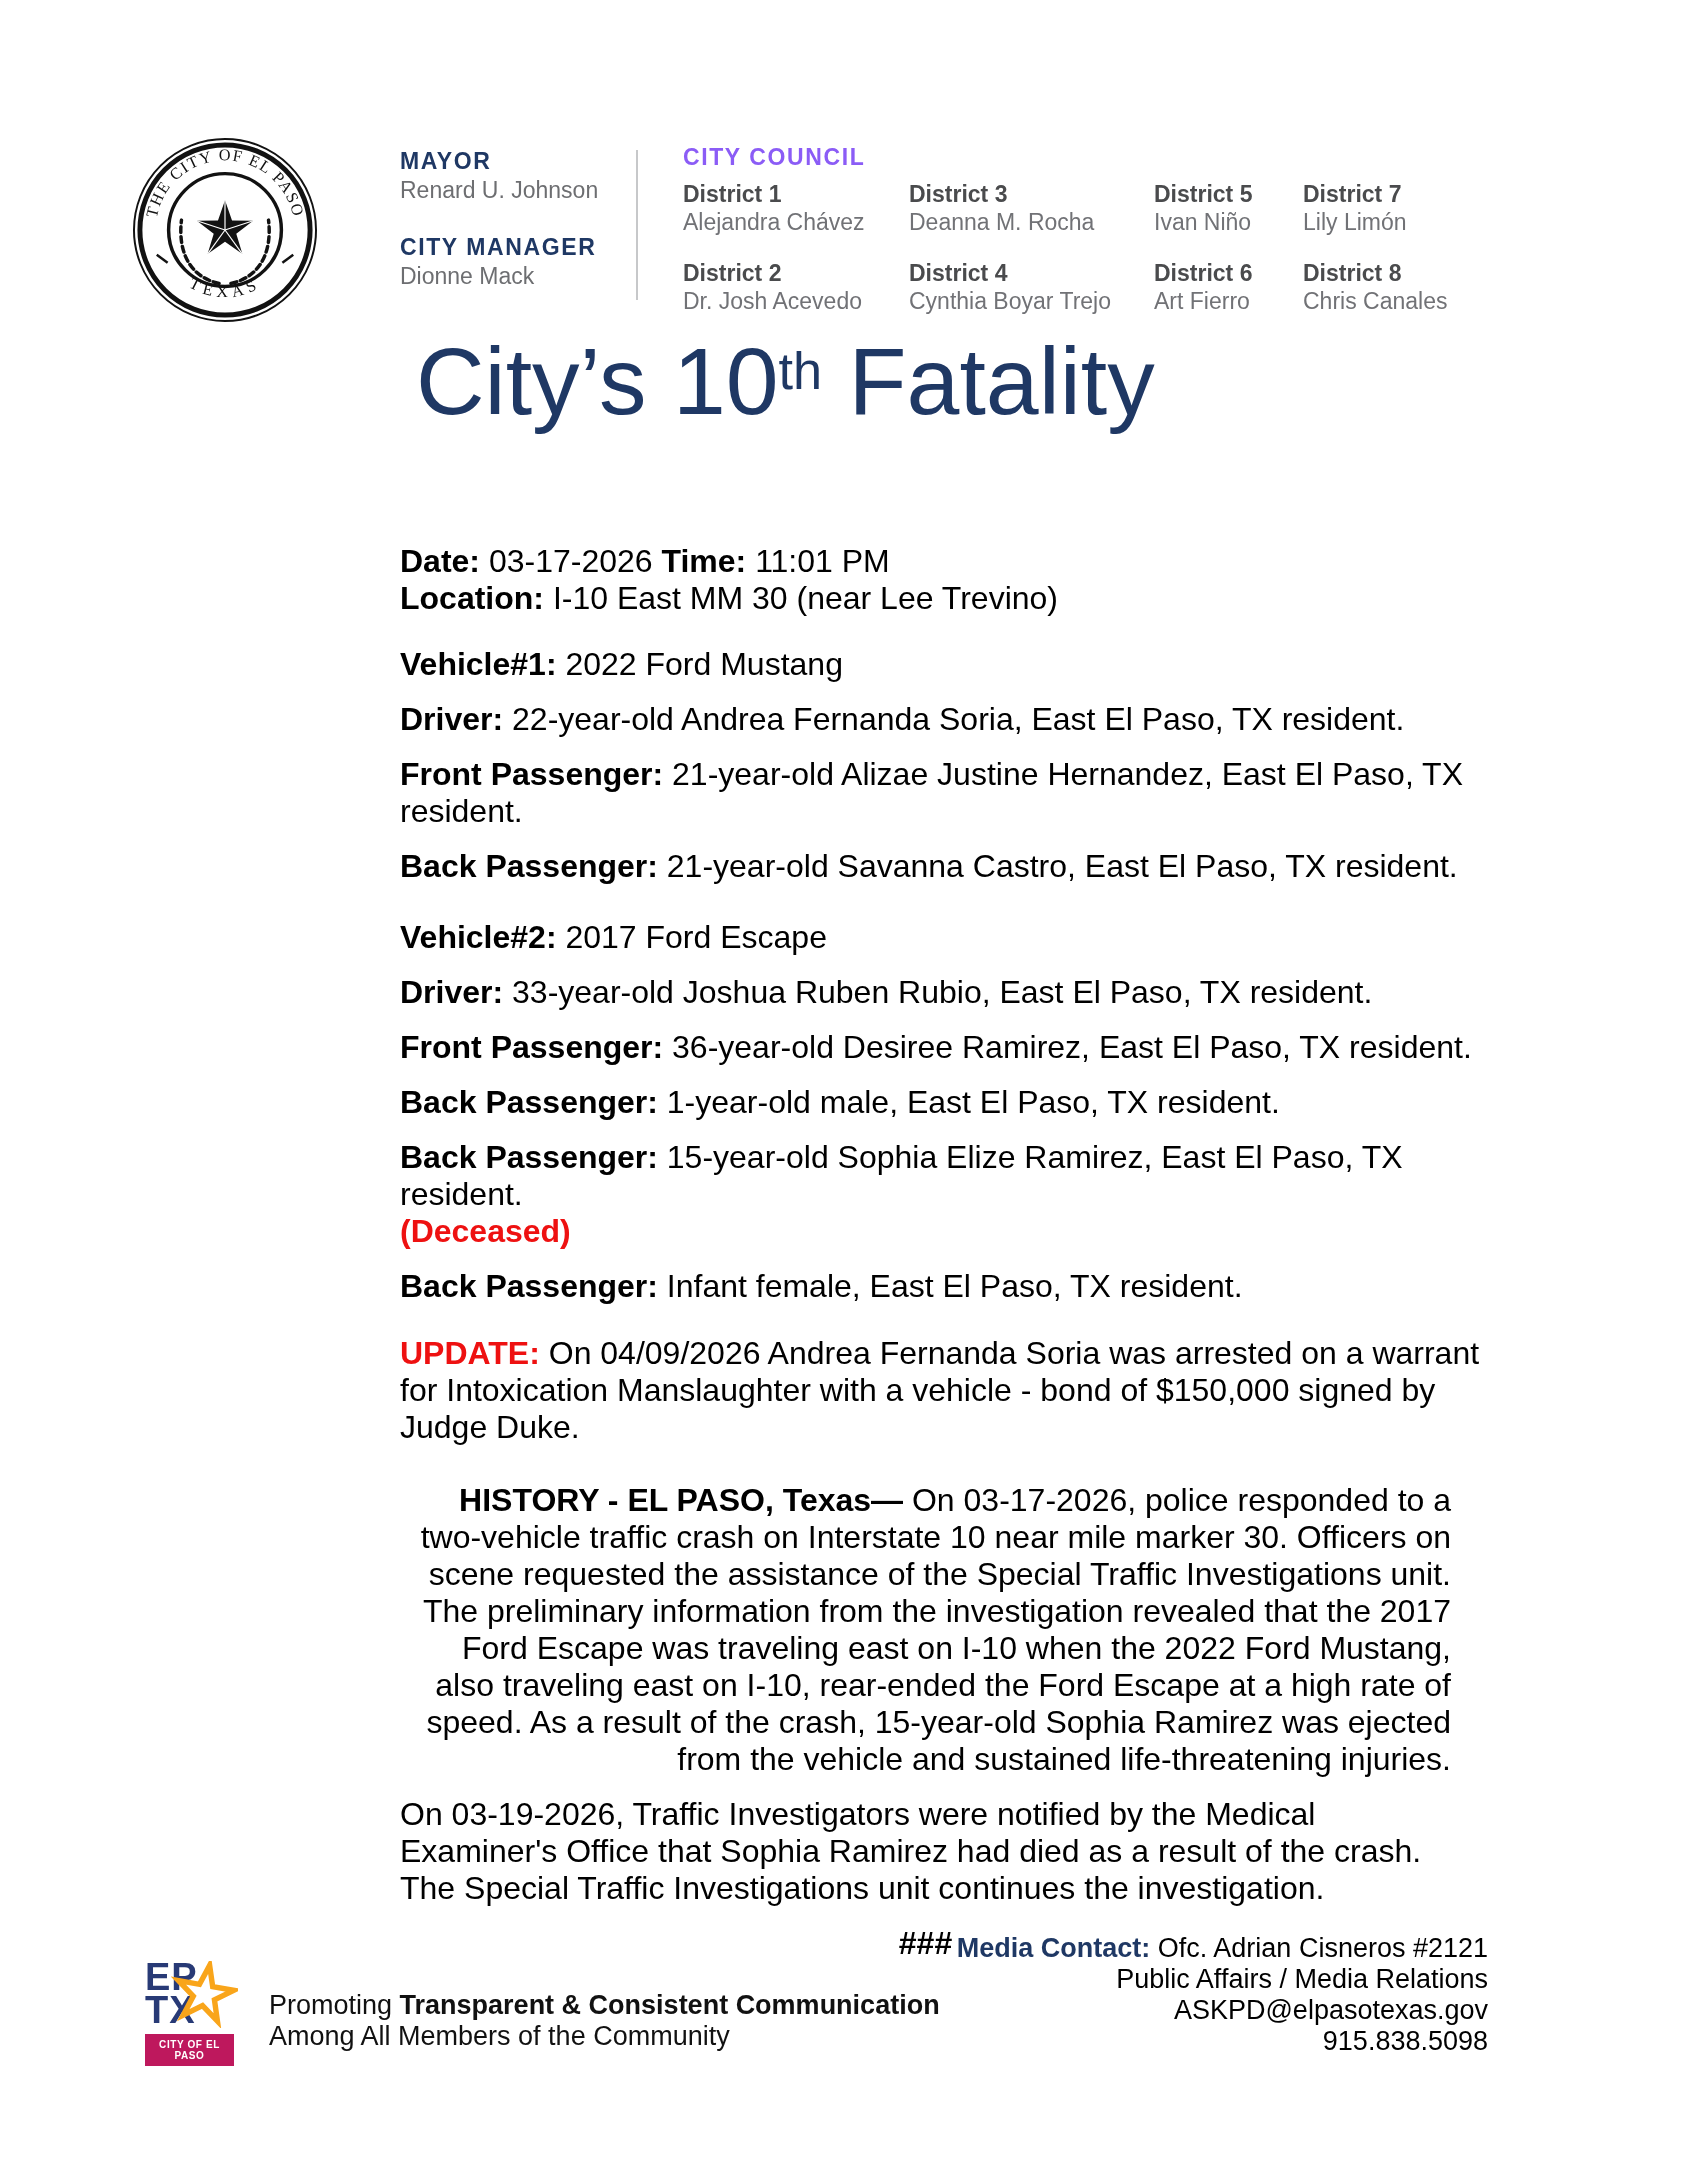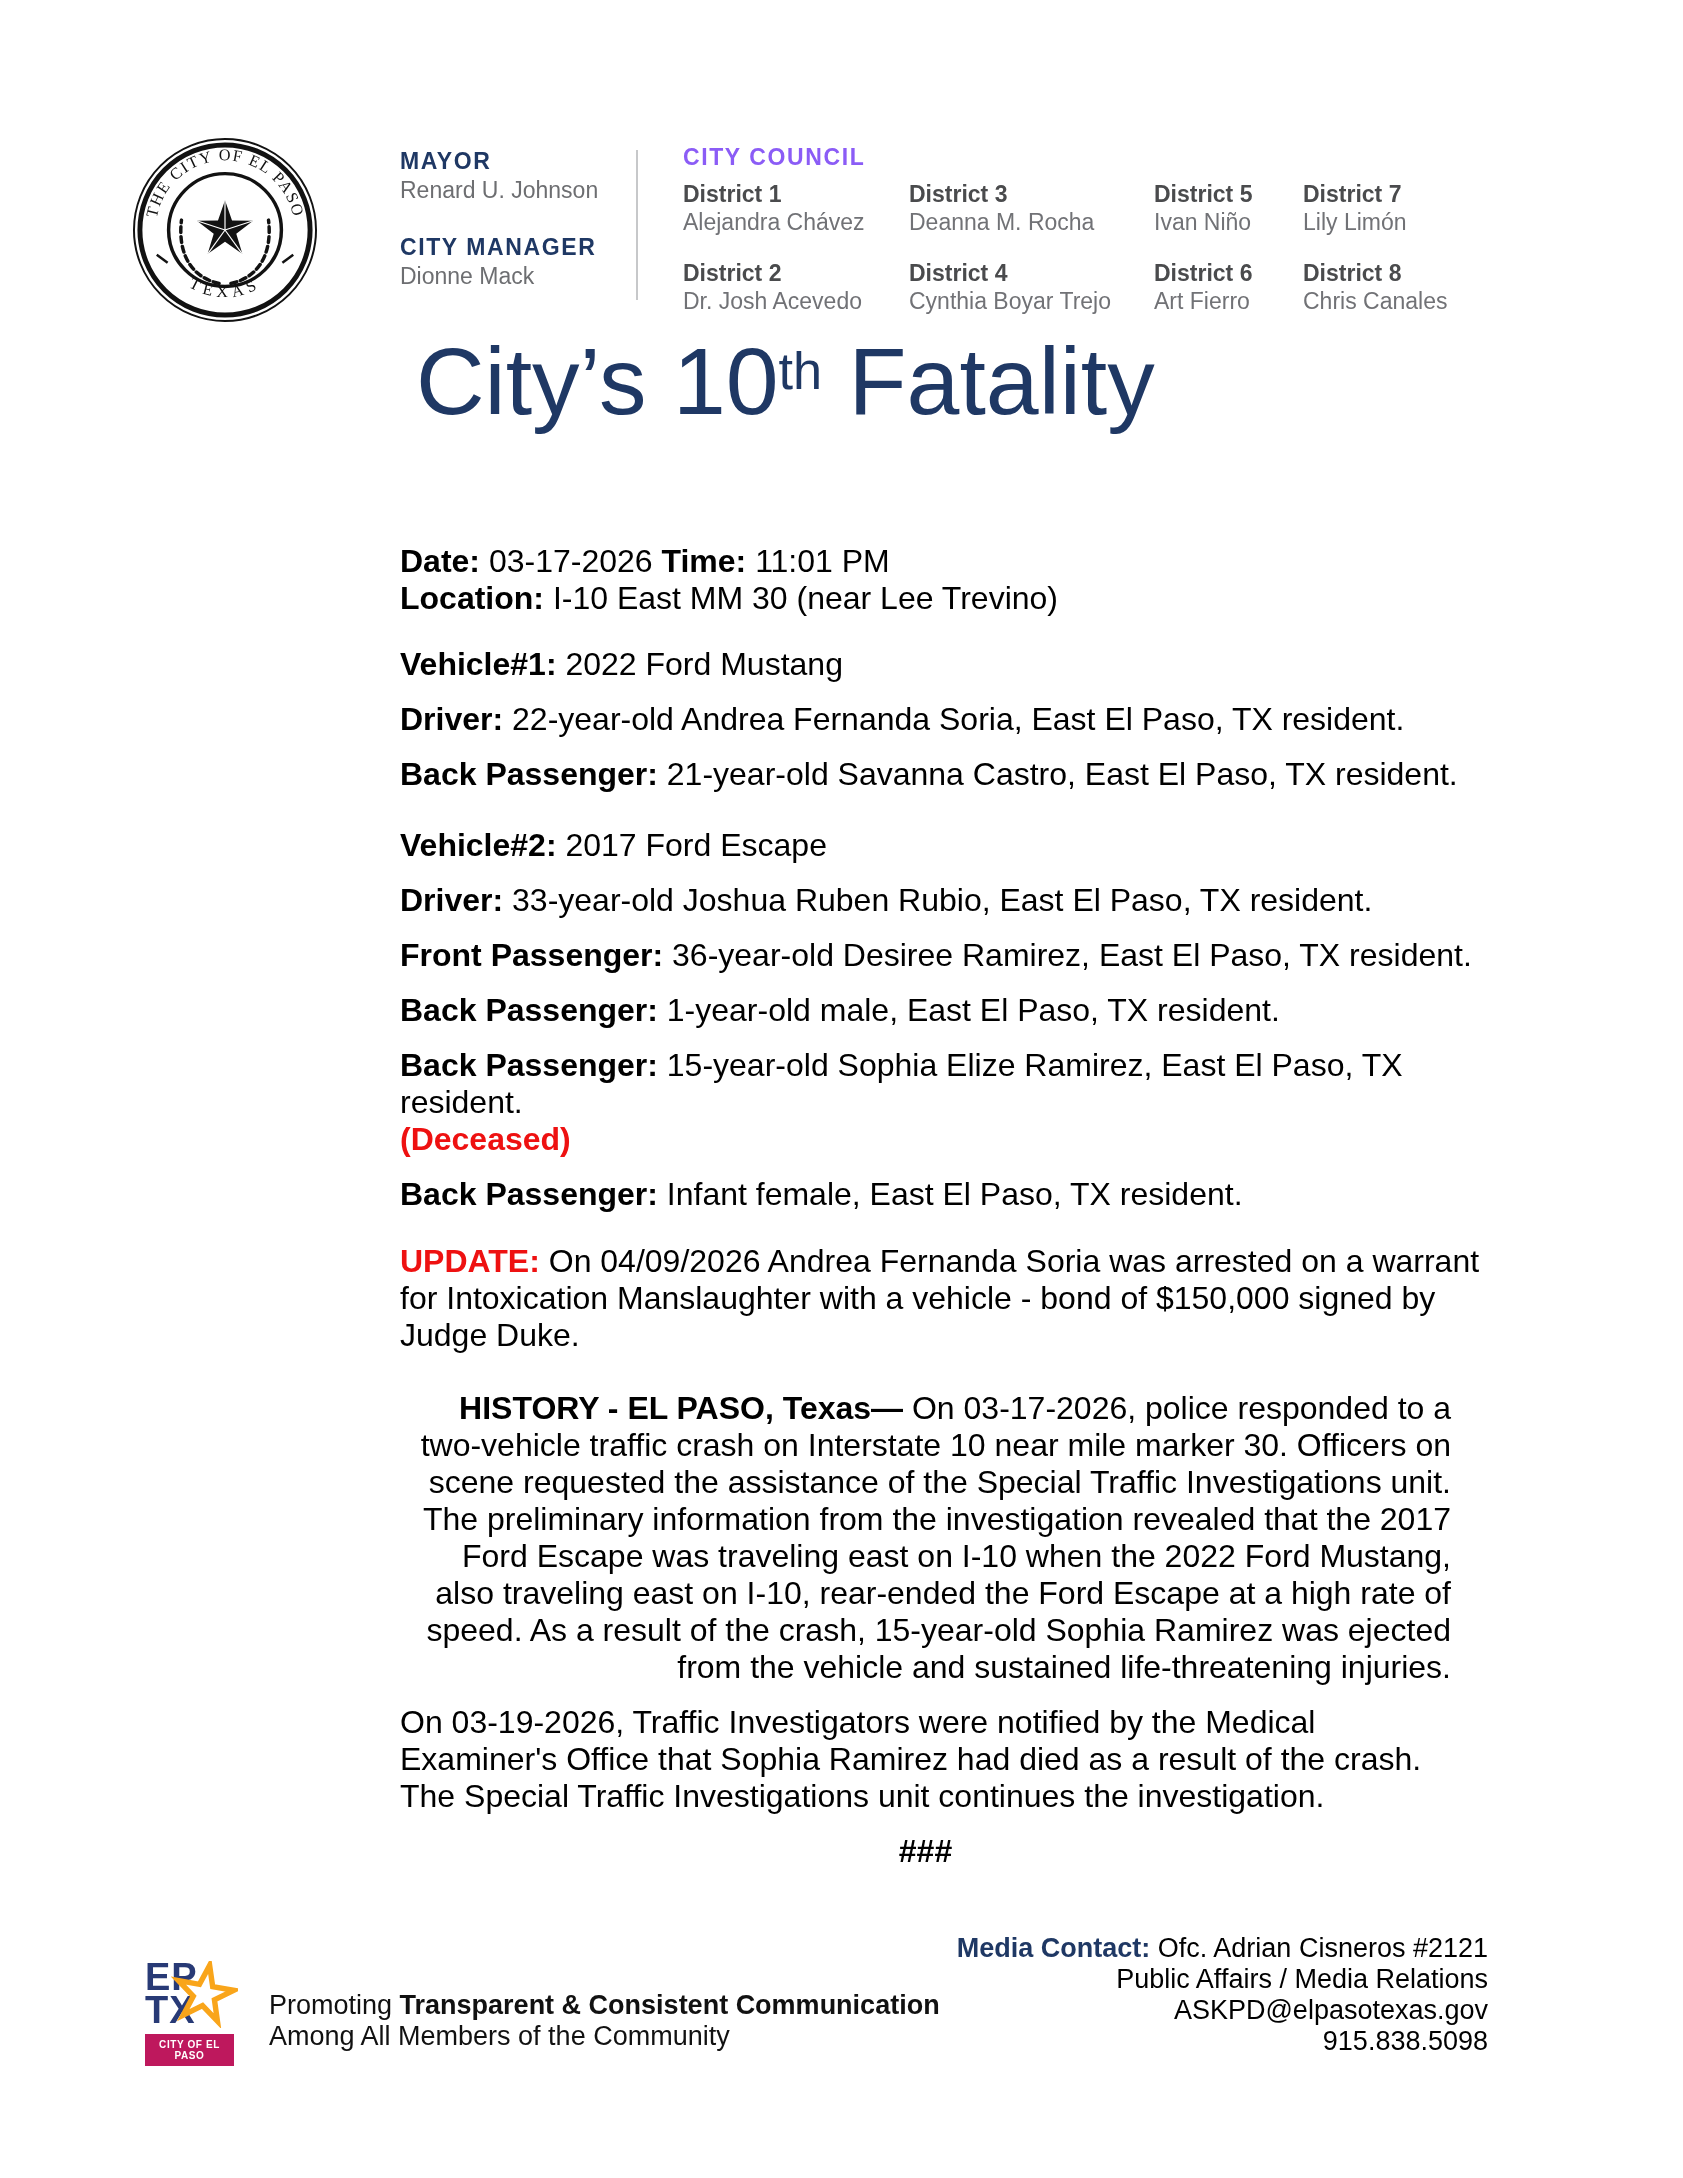--- a/index.html
+++ b/index.html
@@ -148,20 +148,21 @@
   </div>
 
 
   <h1 class="title"><span>City’s 10</span><span class="sup">th</span><span> Fatality</span></h1>
 
   <main class="body-col" id="body-col">
       <p class="bp" id="para-date-time"><span class="b ">Date: </span><span class="">03-17-2026 </span><span class="b ">Time: </span><span class="">11:01 PM</span></p>
       <p class="bp" id="para-location"><span class="b ">Location: </span><span class="">I-10 East MM 30 (near Lee Trevino)</span></p>
       <p class="bp" id="para-vehicle-1"><span class="b ">Vehicle#1: </span><span class="">2022 Ford Mustang</span></p>
       <p class="bp" id="para-v1-driver"><span class="b ">Driver: </span><span class="">22-year-old Andrea Fernanda Soria, East El Paso, TX resident.</span></p>
+      <p class="bp" id="para-v1-front-passenger"><span class="b ">Front Passenger: </span><span class="">21-year-old Alizae Justine Hernandez, East El Paso, TX</span><br><span class="">resident.</span></p>
       <p class="bp" id="para-v1-back-passenger"><span class="b ">Back Passenger: </span><span class="">21-year-old Savanna Castro, East El Paso, TX resident.</span></p>
       <p class="bp" id="para-vehicle-2"><span class="b ">Vehicle#2: </span><span class="">2017 Ford Escape</span></p>
       <p class="bp" id="para-v2-driver"><span class="b ">Driver: </span><span class="">33-year-old Joshua Ruben Rubio, East El Paso, TX resident.</span></p>
       <p class="bp" id="para-v2-front-passenger"><span class="b ">Front Passenger: </span><span class="">36-year-old Desiree Ramirez, East El Paso, TX resident.</span></p>
       <p class="bp" id="para-v2-back-passenger-1"><span class="b ">Back Passenger: </span><span class="">1-year-old male, East El Paso, TX resident.</span></p>
       <p class="bp" id="para-v2-back-passenger-2"><span class="b ">Back Passenger: </span><span class=""> 15-year-old Sophia Elize Ramirez, East El Paso, TX resident.</span><br><span class="b red">(Deceased)</span></p>
       <p class="bp" id="para-v2-back-passenger-3"><span class="b ">Back Passenger: </span><span class="">Infant female, East El Paso, TX resident.</span></p>
       <p class="bp" id="para-update"><span class="b red">UPDATE: </span><span class=""> On 04/09/2026 Andrea Fernanda Soria was arrested on a warrant for Intoxication Manslaughter with a vehicle - bond of $150,000 signed by Judge Duke.</span></p>
       <p class="bp" id="para-history"><span class="b ">HISTORY - EL PASO, Texas— </span><span class="">On 03-17-2026, police responded to a two-vehicle traffic crash on Interstate 10 near mile marker 30. Officers on scene requested the assistance of the Special Traffic Investigations unit. The preliminary information from the investigation revealed that the 2017 Ford Escape was traveling east on I-10 when the 2022 Ford Mustang, also traveling east on I-10, rear-ended the Ford Escape at a high rate of speed.  As a result of the crash, 15-year-old Sophia Ramirez was ejected from the vehicle and sustained life-threatening injuries.</span></p>
       <p class="bp" id="para-followup"><span class="">On 03-19-2026, Traffic Investigators were notified by the Medical Examiner's Office that Sophia Ramirez had died as a result of the crash.  The Special Traffic Investigations unit continues the investigation.</span></p>

